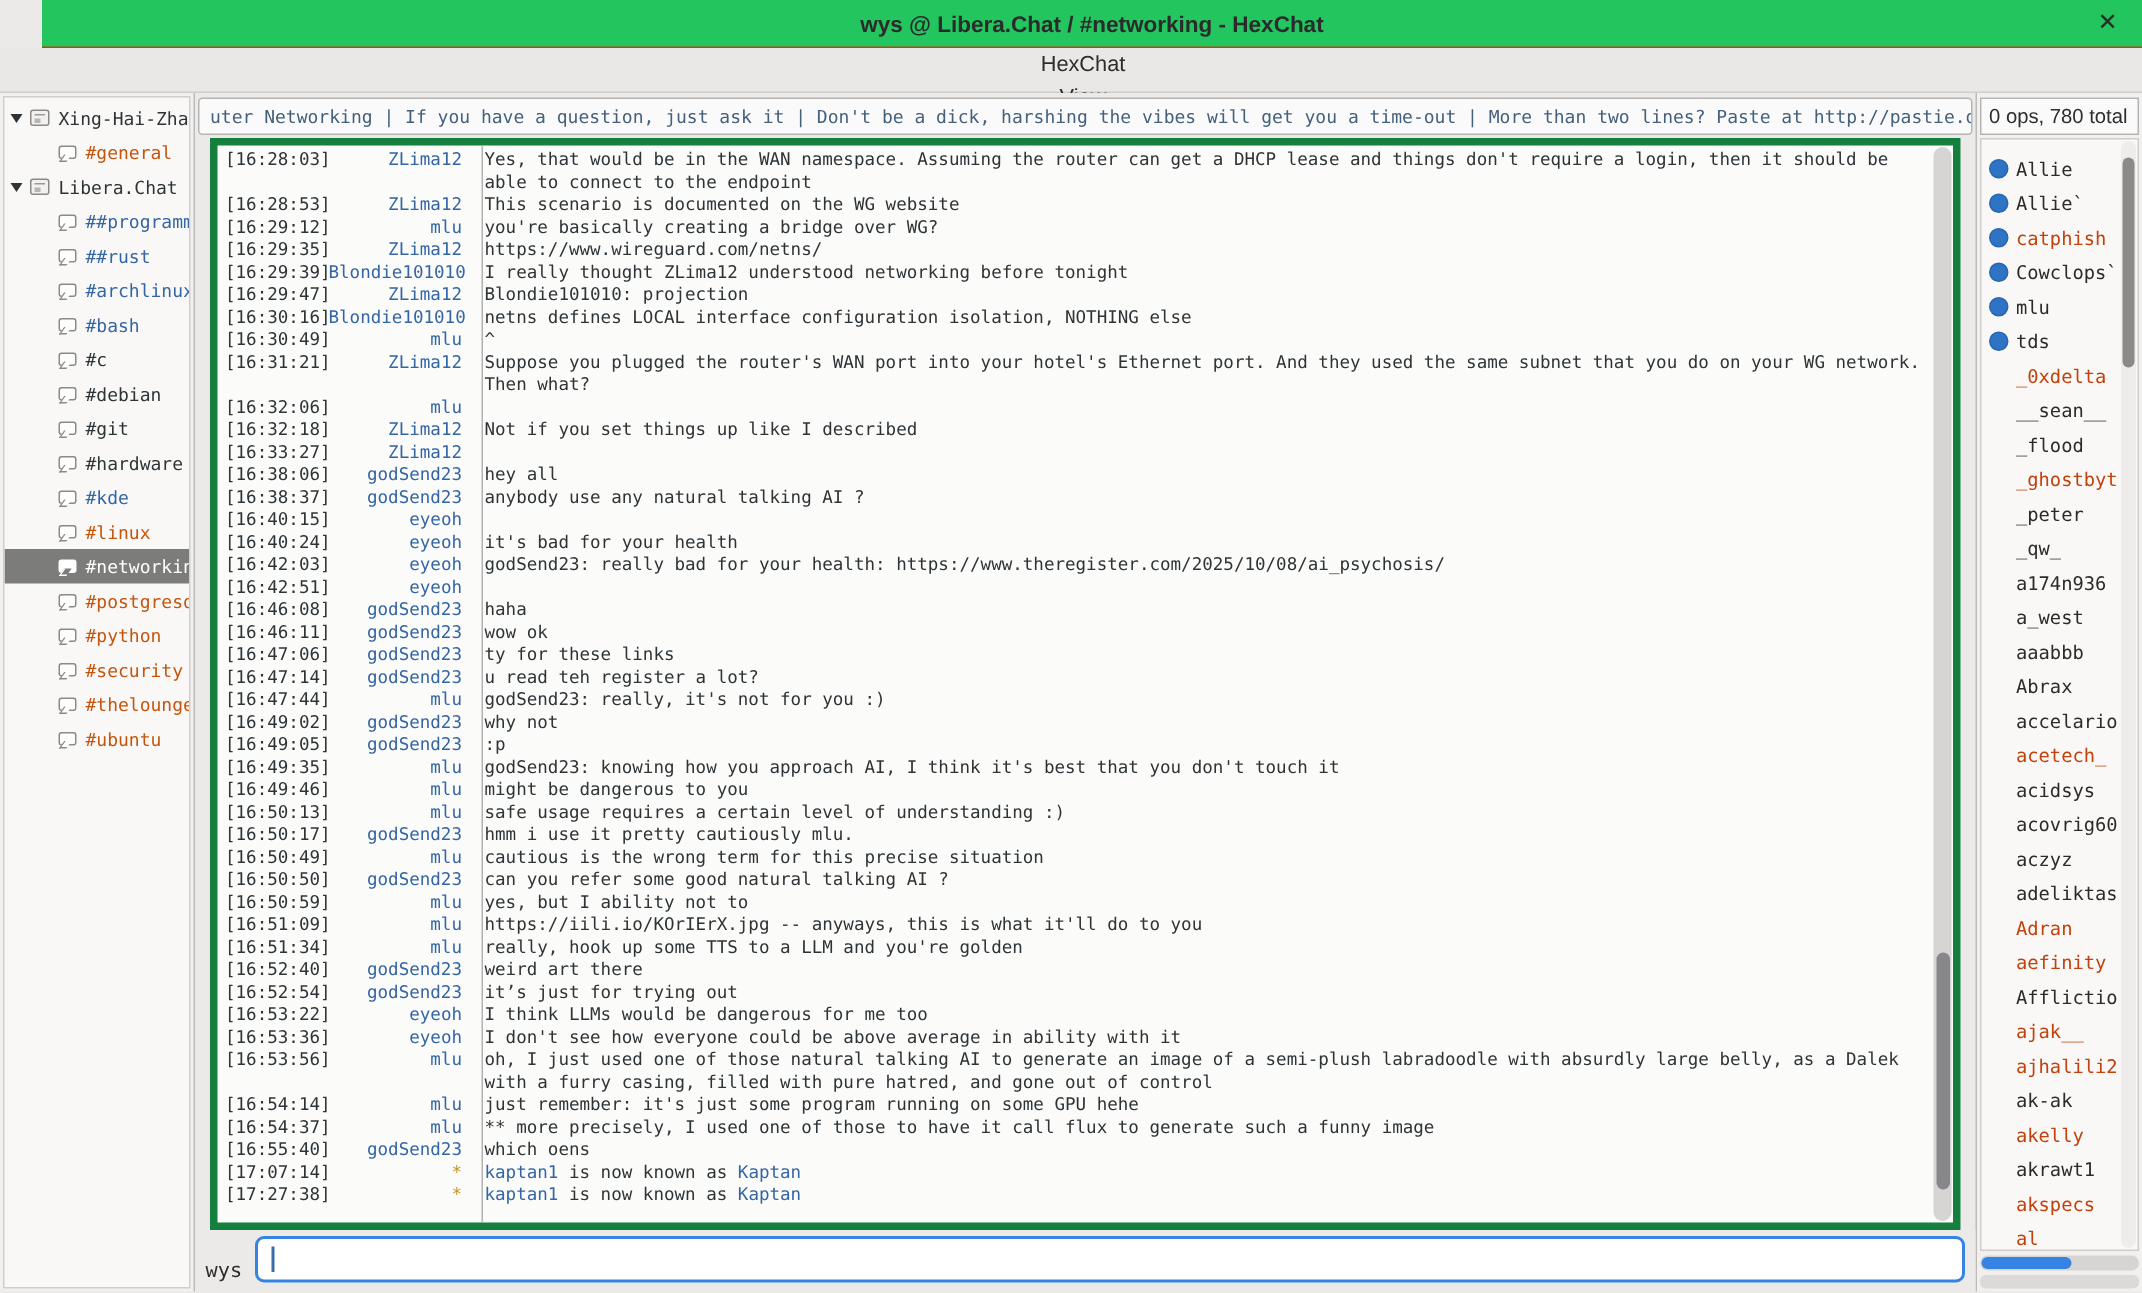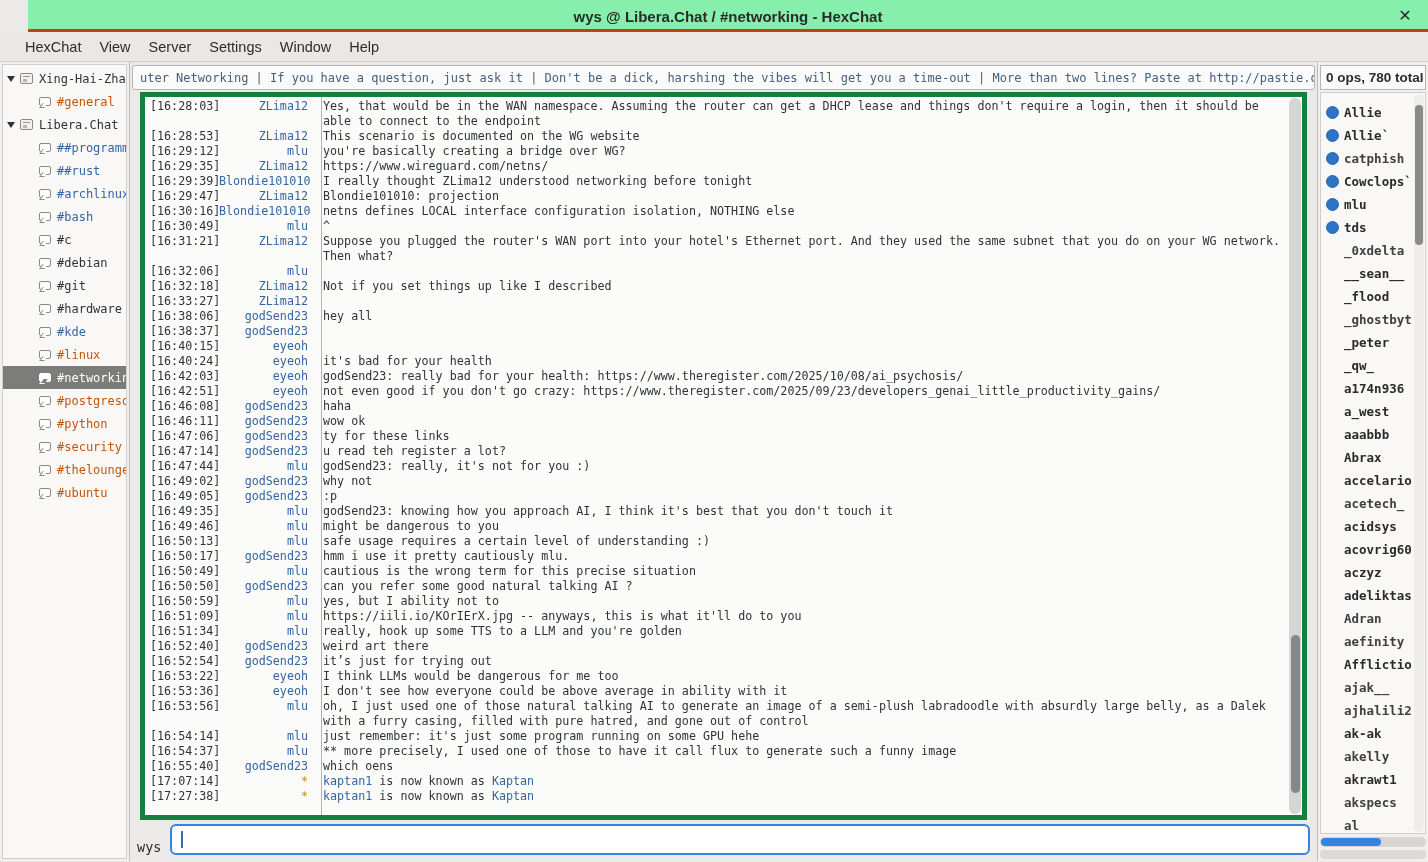--- a/index.html
+++ b/index.html
@@ -4,34 +4,34 @@
 <style>
   * { box-sizing: border-box; }
   html,body { margin:0; padding:0; }
   body {
     width:1428px; height:862px; overflow:hidden;
     font-family:"Liberation Sans", sans-serif;
     background:#eceae9;
   }
 
   
-  .titlebar { height:32px; background:#86efac; position:relative; border-bottom:3px solid #c2410c;margin-left:28px; }
+  .titlebar { height:32px; background:#22c55e; position:relative; border-bottom:1px solid #c2410c;margin-left:28px; }
   .win-title {
     position:absolute; left:0; right:0; top:0; height:32px;
     display:flex; align-items:center; justify-content:center;
     font-size:15px; font-weight:bold; color:#2b2b2b;
   }
   .win-controls { position:absolute; right:12px; top:0; height:32px; display:flex; align-items:center; gap:24px; }
   .wc { width:22px; height:22px; display:flex; align-items:center; justify-content:center; color:#2b2b2b; }
   .wc-close { font-size:16px; line-height:16px; }
 
   
   .menubar {
     height:30px; background:#e9e8e7; border-bottom:1px solid #cfcecd;
-    display:flex; align-items:center; padding-left:16px;
+    display:flex; align-items:center; padding-left:16px;flex-direction:column;
   }
   .menu-item { padding:3px 9px; font-size:14.5px; color:#2d2d2d; }
 
   
   .main { display:flex; height:799px; }
 
   
   .sidebar { width:130px; background:#f1f0ef; border-right:1px solid #bcbbba; padding:2px; }
   .tree-box { height:100%; background:#f9f8f7; border:1px solid #cfcecd; overflow:hidden; padding-top:2px; }
   .tree-row { height:23px; display:flex; align-items:center; white-space:nowrap; overflow:hidden;
@@ -75,29 +75,29 @@
   .sepline { position:absolute; left:176px; top:0; bottom:0; width:1px; background:#b3b2b0; }
   .chat-vscroll { position:absolute; top:1px; bottom:1px; right:1px; width:12px; background:#d6d5d3; border-radius:6px; }
   .chat-vthumb  { position:absolute; left:1.5px; width:9px; top:75%; height:22%; background:#87878a; border-radius:5px; }
 
   .inputbar { height:41px; display:flex; align-items:flex-end; padding:0 7px 6px 7px; gap:9px; background:#eceae9; }
   .nick-label { font-family:"DejaVu Sans Mono", monospace; font-size:13.5px; color:#2d2d2d; }
   .msg-input { flex:1; height:31px; background:#ffffff; border:2px solid #3584e4; border-radius:6px; position:relative; }
   .caret { position:absolute; left:9px; top:5px; bottom:5px; width:1.5px; background:#3a6ea5; }
 
   
-  .userpane { width:110px; display:flex; flex-direction:column; background:#f1f0ef; padding:2px;font-weight:bold; }
+  .userpane { width:110px; display:flex; flex-direction:column; background:#f1f0ef; padding:2px; }
   .user-header { height:25px; margin:1px 0 2px 0; background:#fbfafa; border:1px solid #b6b5b3;
                  display:flex; align-items:center; padding:0 5px; font-size:13.5px; color:#2d2d2d;
                  white-space:nowrap; overflow:hidden; }
   .user-list { flex:1; background:#f9f8f7; border:1px solid #cfcecd; overflow:hidden; position:relative; padding-top:8px; }
   .user-row { height:23px; display:flex; align-items:center; padding-left:23px; position:relative;
               font-family:"DejaVu Sans Mono", monospace; font-size:12.5px; color:#2b2b2b;
               white-space:nowrap; overflow:hidden; }
-  .user-row.away { color:#404040; }
+  .user-row.away { color:#c2410c; }
   .user-dot { position:absolute; left:5px; width:13px; height:13px; border-radius:50%;
               background:#2e73c4; border:1px solid #2766b0; }
   .user-vscroll { position:absolute; top:1px; bottom:1px; right:1px; width:10px; background:#eeedec; border-radius:5px; }
   .user-vthumb  { position:absolute; left:1px; width:8px; top:1.5%; height:19%; background:#8a8a88; border-radius:4px; }
   .user-hscroll { height:10px; margin-top:3px; background:#d6d5d3; border-radius:5px; position:relative; }
   .user-hthumb  { position:absolute; left:1px; top:1px; height:8px; width:60px; background:#3584e4; border-radius:4px; }
   .user-hscroll2 { height:9px; margin-top:3px; background:#dbdad8; border-radius:4px; }
 </style>
 </head>
 <body>
@@ -271,39 +271,39 @@
             <span class="chat-nick">ZLima12</span>
           </div>
           <div class="chat-row">
             <span class="chat-ts">[16:38:06]</span>
             <span class="chat-nick">godSend23</span>
             <span class="chat-msg">hey all</span>
           </div>
           <div class="chat-row">
             <span class="chat-ts">[16:38:37]</span>
             <span class="chat-nick">godSend23</span>
+            <span class="chat-msg">anybody use any natural talking AI ?</span>
           </div>
           <div class="chat-row">
             <span class="chat-ts">[16:40:15]</span>
             <span class="chat-nick">eyeoh</span>
           </div>
           <div class="chat-row">
             <span class="chat-ts">[16:40:24]</span>
             <span class="chat-nick">eyeoh</span>
             <span class="chat-msg">it's bad for your health</span>
           </div>
           <div class="chat-row">
             <span class="chat-ts">[16:42:03]</span>
             <span class="chat-nick">eyeoh</span>
             <span class="chat-msg">godSend23: really bad for your health: https://www.theregister.com/2025/10/08/ai_psychosis/</span>
           </div>
           <div class="chat-row">
             <span class="chat-ts">[16:42:51]</span>
             <span class="chat-nick">eyeoh</span>
-            <span class="chat-msg">not even good if you don't go crazy: https://www.theregister.com/2025/09/23/developers_genai_little_productivity_gains/</span>
           </div>
           <div class="chat-row">
             <span class="chat-ts">[16:46:08]</span>
             <span class="chat-nick">godSend23</span>
             <span class="chat-msg">haha</span>
           </div>
           <div class="chat-row">
             <span class="chat-ts">[16:46:11]</span>
             <span class="chat-nick">godSend23</span>
             <span class="chat-msg">wow ok</span>

